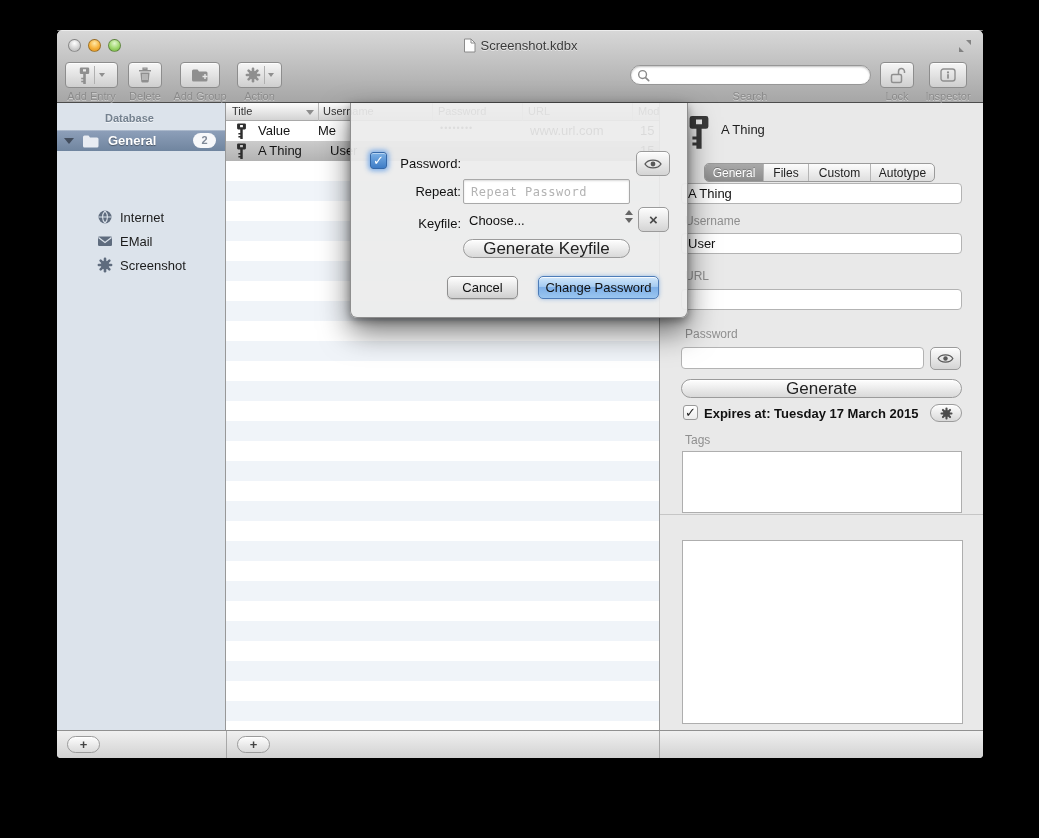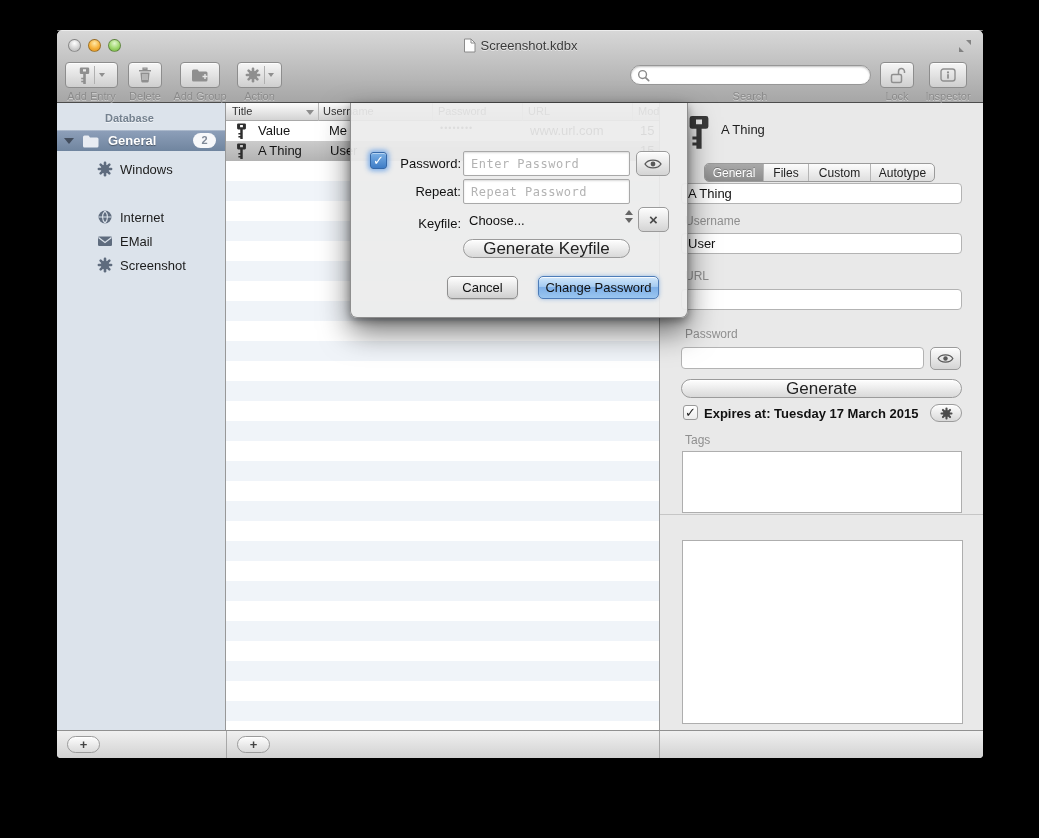--- a/index.html
+++ b/index.html
@@ -277,42 +277,20 @@
           <span class="tri"></span>
           <span style="margin-left:8px;width:18px;height:14px;color:#e8ecf2;">
             <svg class="glyph" viewBox="0 0 18 14">
                 <path d="M1 3 a1.5 1.5 0 0 1 1.5 -1.5 h4 l1.5 2 h7 a1.5 1.5 0 0 1 1.5 1.5 v7 a1.5 1.5 0 0 1 -1.5 1.5 h-12.5 a1.5 1.5 0 0 1 -1.5 -1.5 z" fill="currentColor"></path>
               </svg>
           </span>
           <span class="label">General</span>
           <span class="badge">2</span>
         </div>
 
-        <div class="sb-item" style="top:54px;">
-          <span class="icn">
-            <svg class="glyph" viewBox="-8 -8 16 16">
-                <g fill="currentColor">
-                  <g>
-                    <rect x="-1.3" y="-7.4" width="2.6" height="14.8" rx="1.2"></rect>
-                  </g>
-                  <g transform="rotate(45)">
-                    <rect x="-1.3" y="-7.4" width="2.6" height="14.8" rx="1.2"></rect>
-                  </g>
-                  <g transform="rotate(90)">
-                    <rect x="-1.3" y="-7.4" width="2.6" height="14.8" rx="1.2"></rect>
-                  </g>
-                  <g transform="rotate(135)">
-                    <rect x="-1.3" y="-7.4" width="2.6" height="14.8" rx="1.2"></rect>
-                  </g>
-                  <path fill-rule="evenodd" d="M0 -4.2 A4.2 4.2 0 1 0 0.01 -4.2 Z M0 -1.7 A1.7 1.7 0 1 1 -0.01 -1.7 Z"></path>
-                </g>
-              </svg>
-          </span>
-          <span class="label">Windows</span>
-        </div>
         <div class="sb-item" style="top:102px;">
           <span class="icn">
             <svg class="glyph" viewBox="0 0 16 16">
                 <circle cx="8" cy="8" r="6.5" fill="currentColor"></circle>
                 <path d="M8 1.8 a9 9 0 0 0 0 12.4 M8 1.8 a9 9 0 0 1 0 12.4 M1.8 8 h12.4" stroke="#dce3eb" stroke-width="1.1" fill="none"></path>
               </svg>
           </span>
           <span class="label">Internet</span>
         </div>
         <div class="sb-item" style="top:126px;">
@@ -362,21 +340,21 @@
           <span class="col" style="left:412px;">Mod</span>
         </div>
         <div class="el-rows">
           <div class="el-row" style="top:0;">
             <span class="keyicn">
               <svg class="glyph" viewBox="0 0 11 17">
                   <path fill-rule="evenodd" d="M2 0.5 h7 a1.2 1.2 0 0 1 1.2 1.2 v4 a1.2 1.2 0 0 1 -1.2 1.2 h-2.2 v10 h-2.6 v-1.6 h-2 v-1.6 h2 v-1.4 h-2 v-1.6 h2 v-3.8 h-2.2 a1.2 1.2 0 0 1 -1.2 -1.2 v-4 a1.2 1.2 0 0 1 1.2 -1.2 z M4 2.2 v2.4 h3 v-2.4 z" fill="currentColor"></path>
                 </svg>
             </span>
             <span class="cell" style="left:32px;">Value</span>
-            <span class="cell" style="left:103px;">Me</span>
+            <span class="cell" style="left:92px;">Me</span>
             <span class="cell pwdots" style="left:214px;">••••••••</span>
             <span class="cell" style="left:304px;">www.url.com</span>
             <span class="cell" style="left:414px;">15</span>
           </div>
           <div class="el-row selected" style="top:20px;">
             <span class="keyicn">
               <svg class="glyph" viewBox="0 0 11 17">
                   <path fill-rule="evenodd" d="M2 0.5 h7 a1.2 1.2 0 0 1 1.2 1.2 v4 a1.2 1.2 0 0 1 -1.2 1.2 h-2.2 v10 h-2.6 v-1.6 h-2 v-1.6 h2 v-1.4 h-2 v-1.6 h2 v-3.8 h-2.2 a1.2 1.2 0 0 1 -1.2 -1.2 v-4 a1.2 1.2 0 0 1 1.2 -1.2 z M4 2.2 v2.4 h3 v-2.4 z" fill="currentColor"></path>
                 </svg>
             </span>
@@ -453,21 +431,20 @@
         <div class="ins-divider"></div>
 
         <div class="ins-label" style="left:25px; top:418px;margin-top:28px;">Notes</div>
         <textarea class="ta" style="left: 22px; top: 437px; width: 281px; height: 184px;"></textarea>
       </div>
     </div>
 
     <div class="sheet">
       <div class="aquachk">✓</div>
       <div class="s-label" style="left:36px; top:53px; width:74px;">Password:</div>
-      <input class="s-field" style="top: 48px;" placeholder="Enter Password">
       <div class="sqbtn" style="left:285px; top:48px; width:34px; height:25px;">
         <span style="width:18px;height:12px;">
           <svg class="glyph" viewBox="0 0 18 12">
               <path d="M1 6 C4 .8 14 .8 17 6 C14 11.2 4 11.2 1 6 Z" fill="none" stroke="#595959" stroke-width="1.4"></path>
               <circle cx="9" cy="6" r="2.4" fill="#595959"></circle>
             </svg>
         </span>
       </div>
 
       <div class="s-label" style="left:36px; top:81px; width:74px;">Repeat:</div>

